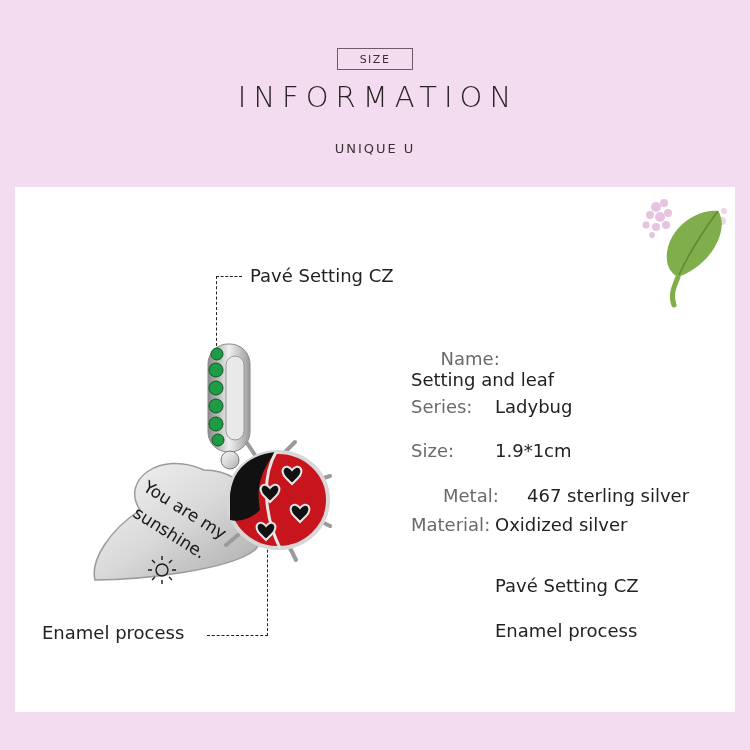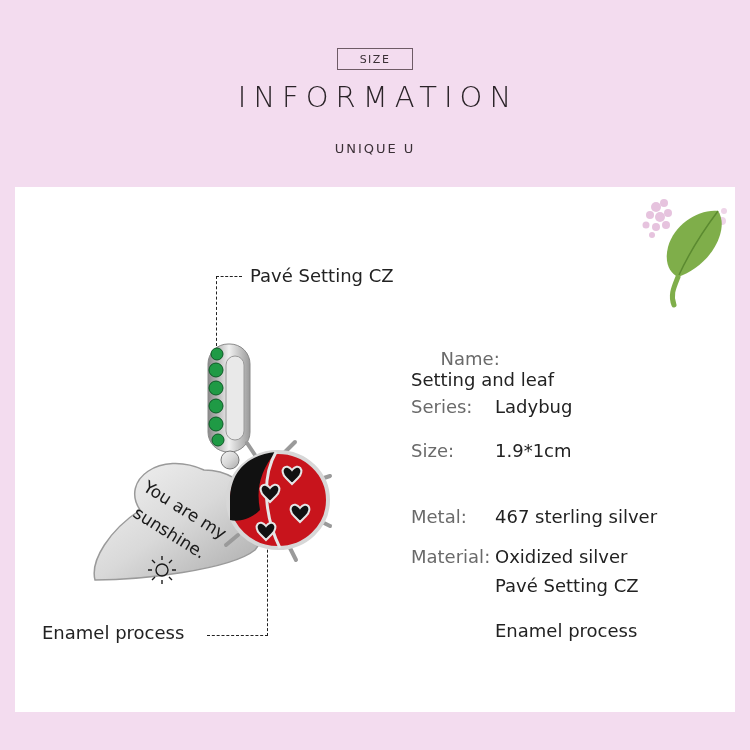--- a/index.html
+++ b/index.html
@@ -145,25 +145,25 @@
   <span class="spec-value">Setting and leaf</span>
 </div>
 <div class="spec-row" style="top:393px;align-items:flex-end;">
   <span class="spec-label">Series:</span>
   <span class="spec-value">Ladybug</span>
 </div>
 <div class="spec-row" style="top:438px;align-items:center;">
   <span class="spec-label">Size:</span>
   <span class="spec-value">1.9*1cm</span>
 </div>
-<div class="spec-row" style="top:504px;">
+<div class="spec-row" style="top:483px;margin-left:32px;">
   <span class="spec-label">Metal:</span>
   <span class="spec-value">467 sterling silver</span>
 </div>
-<div class="spec-row" style="top:544px;justify-content:center;">
+<div class="spec-row" style="top:512px;justify-content:center;">
   <span class="spec-label">Material:</span>
   <span class="spec-value">Oxidized silver</span>
 </div>
 <div class="spec-row" style="top:573px;">
   <span class="spec-label"></span>
   <span class="spec-value">Pavé Setting CZ</span>
 </div>
 <div class="spec-row" style="top:618px;">
   <span class="spec-label"></span>
   <span class="spec-value">Enamel process</span>

